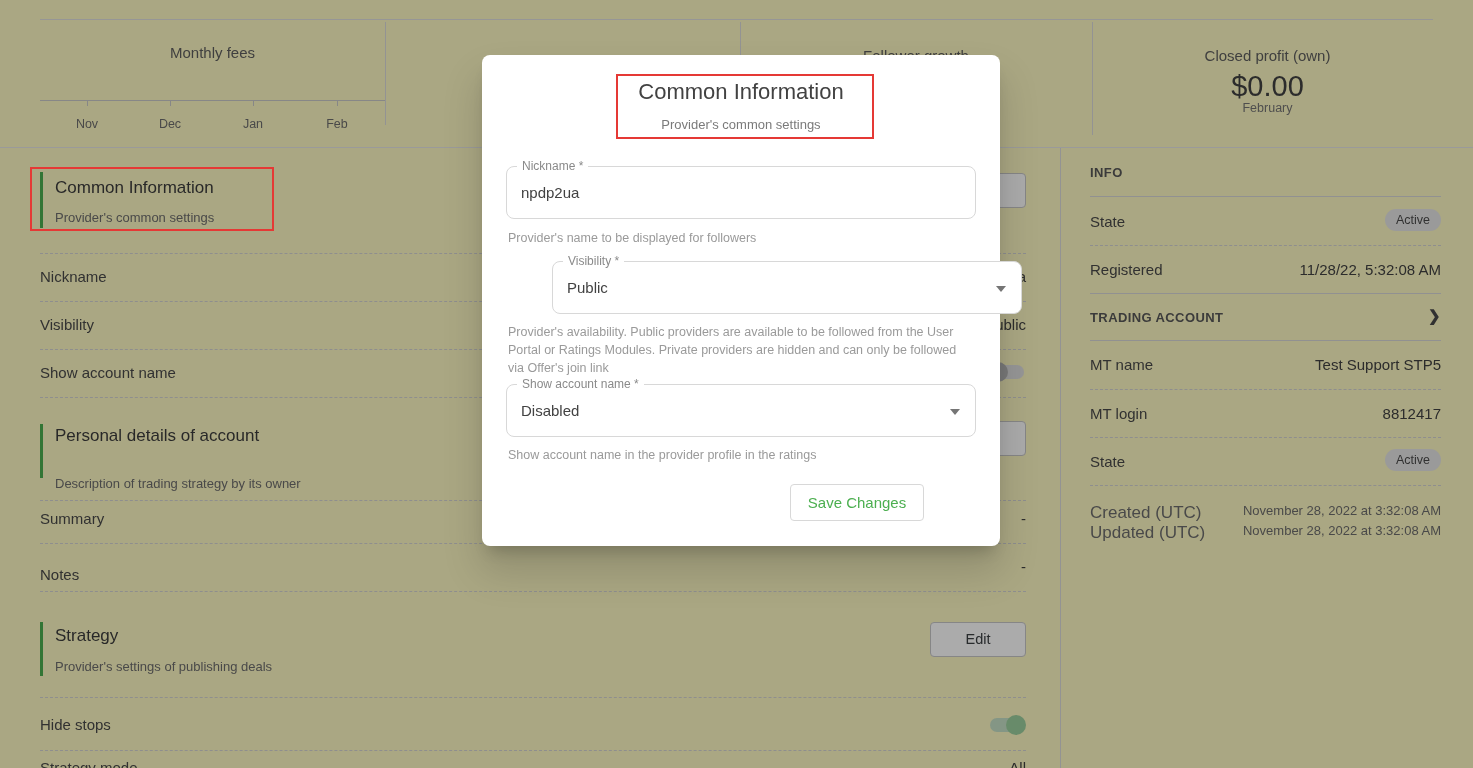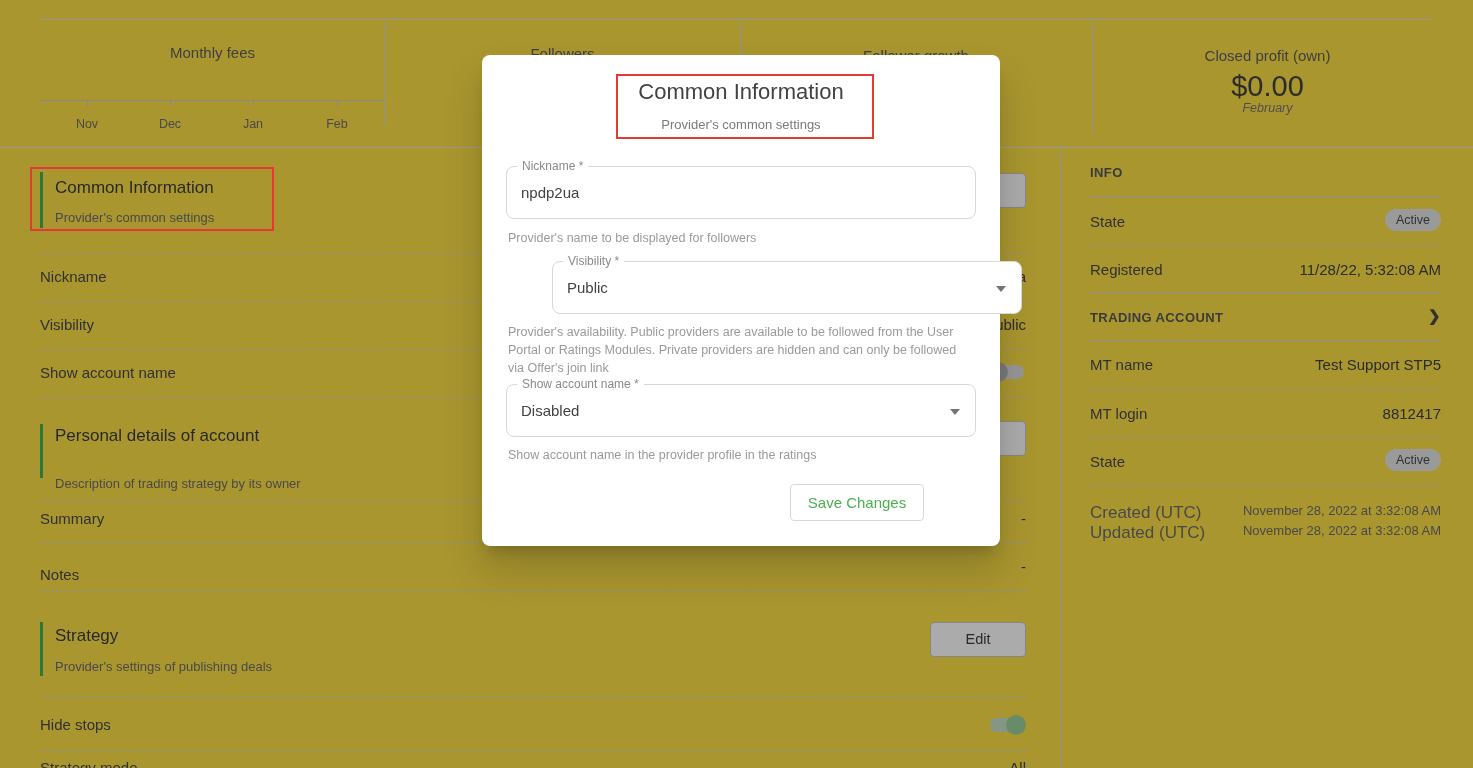--- a/index.html
+++ b/index.html
@@ -1,19 +1,19 @@
 <!DOCTYPE html>
 <html><head>
 <meta charset="utf-8">
 <style>
   * { margin:0; padding:0; box-sizing:border-box; }
   html,body { width:1473px; height:768px; }
   .page {
     position:relative; width:1473px; height:768px; overflow:hidden;
-    background:#fde047; font-family:"Liberation Sans", sans-serif; color:#424242;
+    background:#fef9c3; font-family:"Liberation Sans", sans-serif; color:#424242;
   }
 
   
   .hline { position:absolute; height:1px; background:#e0e0e0; }
   .vline { position:absolute; width:1px; background:#dcdcdc; }
   .dashed { position:absolute; height:0; border-top:1px dashed #d4d4d4; }
 
   .stat-title { position:absolute; font-size:15px; color:#5f5f5f; text-align:center; }
   .stat-value { position:absolute; font-size:29px; color:#424242; text-align:center; font-weight:500; }
   .stat-period { position:absolute; font-size:12.5px; color:#757575; text-align:center; }
@@ -86,26 +86,25 @@
   <div class="hline" style="left:40px; top:100px; width:345px; background:#c9c9c9;"></div>
   <div class="tick" style="left:87px; top:100px;"></div>
   <div class="tick" style="left:170px; top:100px;"></div>
   <div class="tick" style="left:253px; top:100px;"></div>
   <div class="tick" style="left:337px; top:100px;"></div>
   <div class="axis-label" style="left:87px; top:117px;">Nov</div>
   <div class="axis-label" style="left:170px; top:117px;">Dec</div>
   <div class="axis-label" style="left:253px; top:117px;">Jan</div>
   <div class="axis-label" style="left:337px; top:117px;">Feb</div>
 
-  <div class="stat-title" style="left:385px; top:45px; width:355px;">Followers</div>
   <div class="stat-title" style="left:740px; top:47px; width:352px;">Follower growth</div>
 
   <div class="stat-title" style="left:1092px; top:47px; width:351px;">Closed profit (own)</div>
   <div class="stat-value" style="left:1092px; top:70px; width:351px;">$0.00</div>
-  <div class="stat-period" style="left:1092px; top:101px; width:351px;font-style:italic;">February</div>
+  <div class="stat-period" style="left:1092px; top:101px; width:351px;">February</div>
 
   <div class="green-bar" style="left:40px; top:172px; height:56px;"></div>
   <div class="section-title" style="left:55px; top:178px;">Common Information</div>
   <div class="section-sub" style="left:55px; top:210px;">Provider's common settings</div>
   <div class="edit-btn" style="left:930px; top:173px;">Edit</div>
 
   <div class="dashed" style="left:40px; top:253px; width:986px;"></div>
   <div class="row-label" style="left:40px; top:268px;">Nickname</div>
   <div class="row-value" style="left:826px; top:268px; width:200px;">npdp2ua</div>
 

